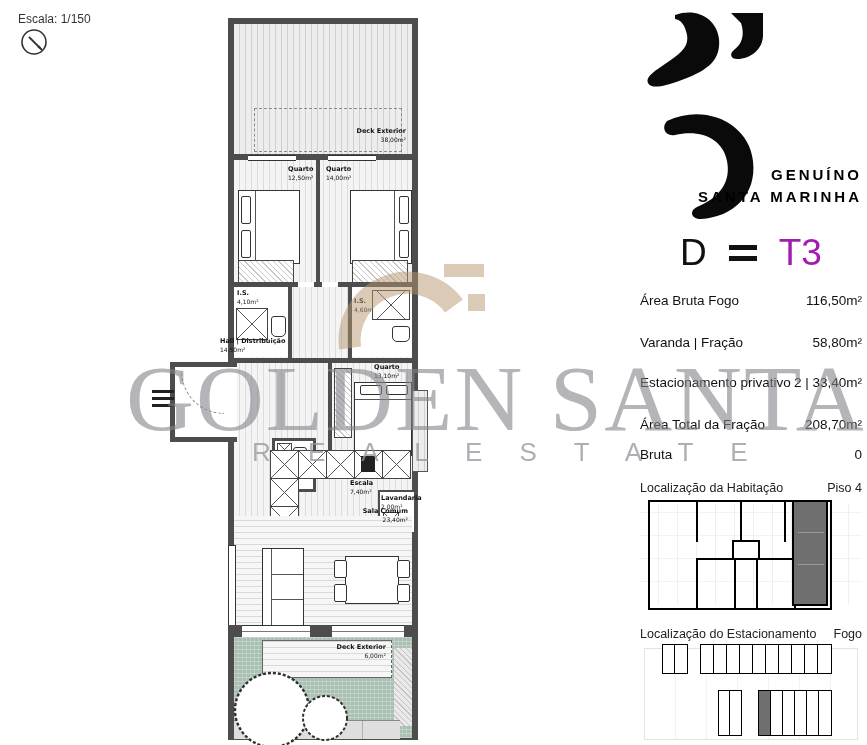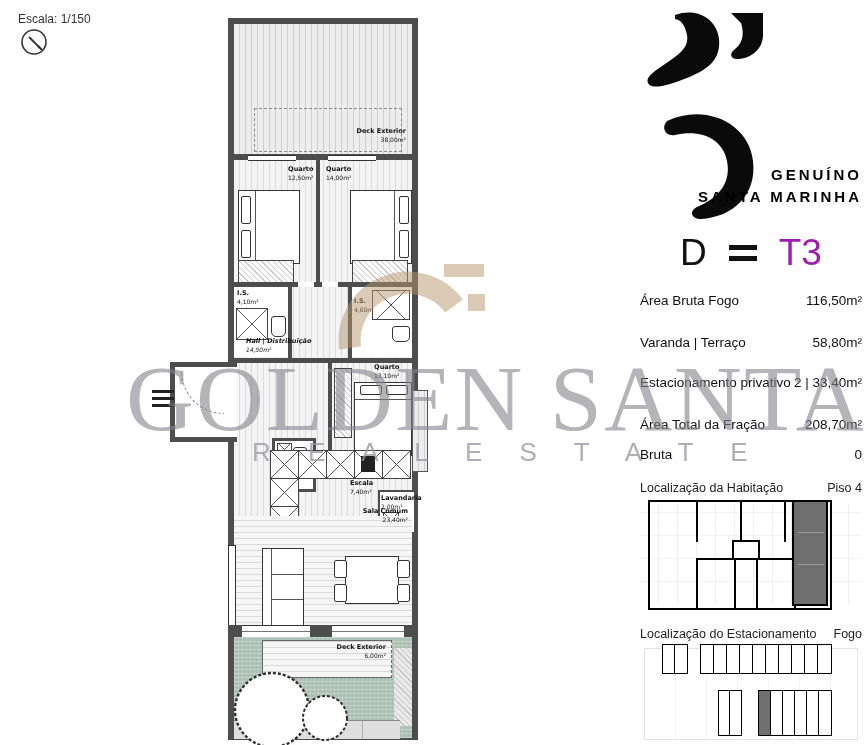--- a/index.html
+++ b/index.html
@@ -101,21 +101,21 @@
 
   <div class="abs" style="left:202px;top:279px;width:60px;height:70px;background:#fff;"></div>
   <div class="abs w" style="left:198px;top:274px;width:4px;height:80px;"></div>
   <div class="abs lbl" style="left:204px;top:290px;">
     <div>I.S.</div>
     <div class="a">4,60m²</div>
   </div>
   <div class="abs xbox" style="left:222px;top:282px;width:36px;height:28px;"></div>
   <div class="abs wc" style="left:242px;top:318px;width:16px;height:14px;"></div>
 
-  <div class="abs lbl" style="left:96px;top:330px;font-style:italic;">
+  <div class="abs lbl" style="left:70px;top:330px;">
     <div>Hall | Distribuição</div>
     <div class="a">14,50m²</div>
   </div>
 
   <div class="abs" style="left:20px;top:354px;width:62px;height:70px;background:#fff;border:5px solid #4d4d4d;border-right:none;">
     <div class="abs" style="left:6px;top:4px;width:42px;height:42px;border:1px dashed #888;border-radius:0 0 0 100%;border-top:none;border-right:none;"></div>
   </div>
   <div class="abs" style="left:78px;top:366px;width:6px;height:46px;background:#fff;"></div>
   <div class="abs" style="left:2px;top:382px;">
     <div style="width:22px;height:3px;background:#222;margin-bottom:4px;"></div>
@@ -237,21 +237,21 @@
     <span style="width:28px;height:5px;background:#111;display:block;"></span>
   </span>
   <span style="font-size:37px;color:#a21caf;">T3</span>
 </div>
 
 <div class="spec-row" style="top:293px;">
   <span>Área Bruta Fogo</span>
   <span>116,50m²</span>
 </div>
 <div class="spec-row" style="top:335px;">
-  <span>Varanda | Terraço</span>
+  <span>Varanda | Fração</span>
   <span>58,80m²</span>
 </div>
 <div class="spec-row" style="top:375px;">
   <span>Estacionamento privativo</span>
   <span>2 | 33,40m²</span>
 </div>
 <div class="spec-row" style="top:417px;">
   <span>Área Total da Fração</span>
   <span>208,70m²</span>
 </div>

